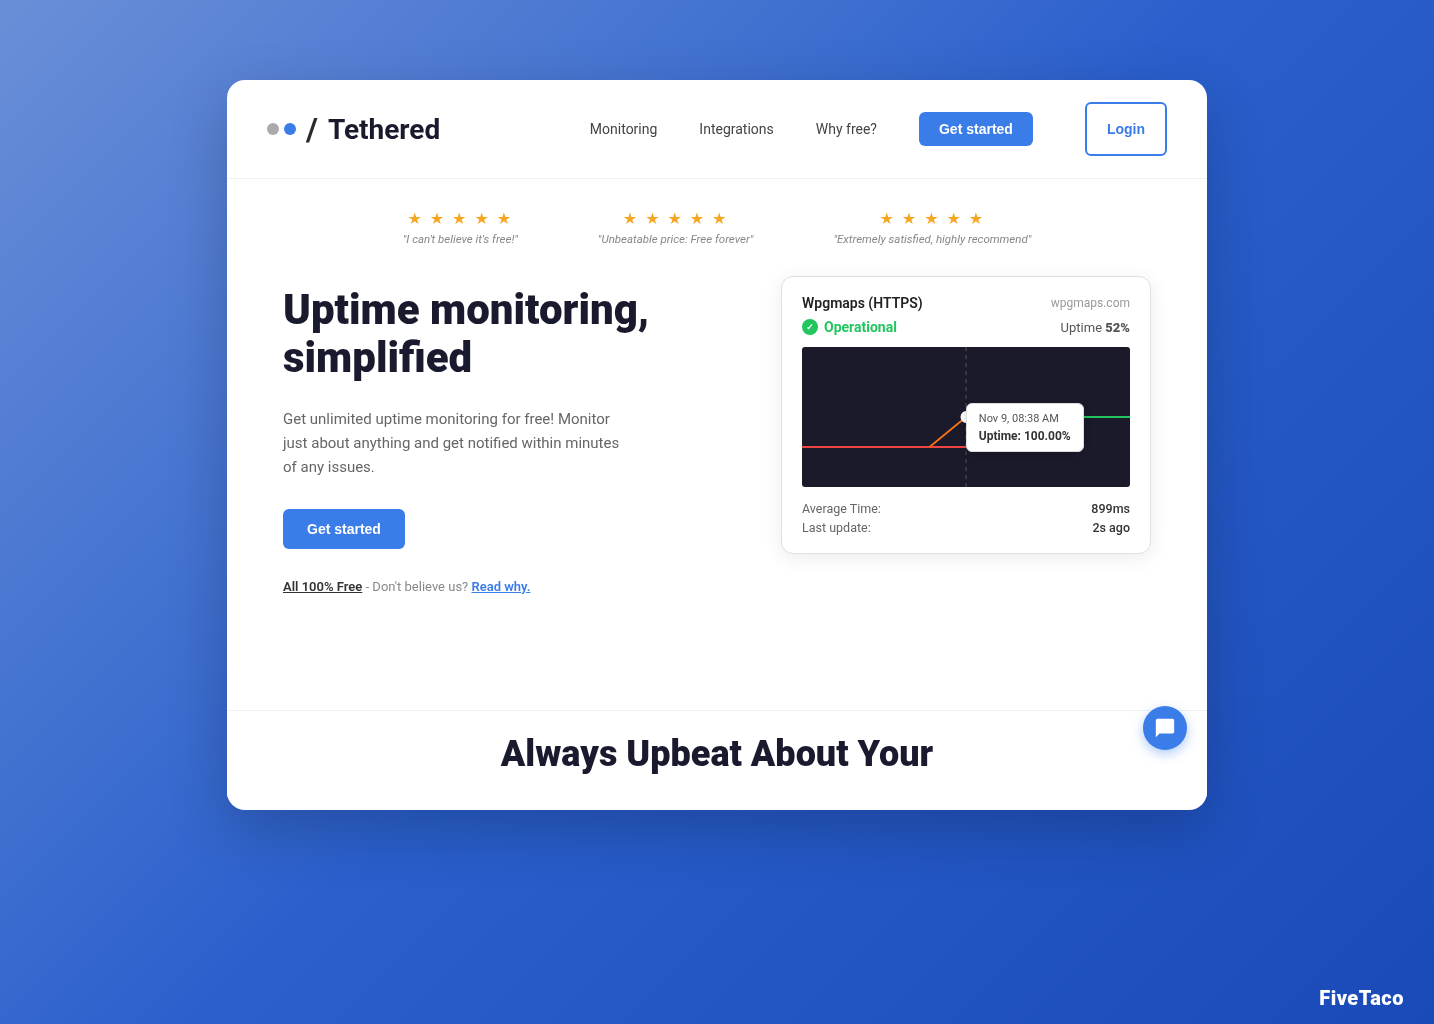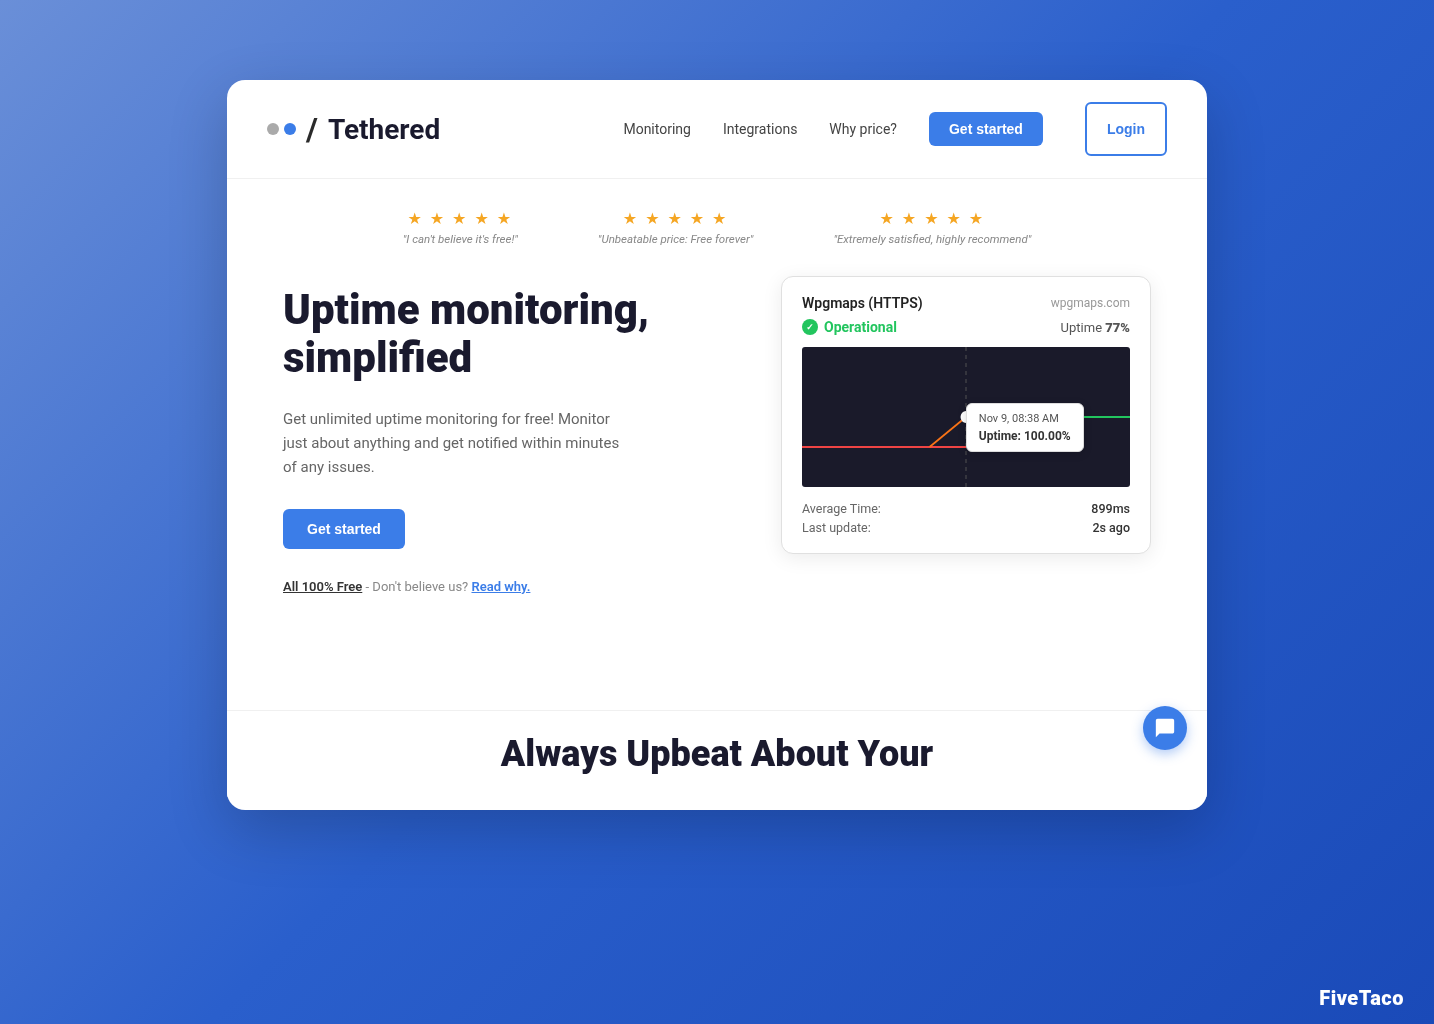--- a/index.html
+++ b/index.html
@@ -62,21 +62,21 @@
       line-height: 1;
     }
     .logo-text {
       font-size: 28px;
       font-weight: 700;
       color: #1a1a2e;
     }
     .nav-links {
       display: flex;
       align-items: center;
-      gap: 32px;
+      gap: 42px;
     }
     .nav-link {
       font-size: 14px;
       color: #444;
       cursor: pointer;
       text-decoration: none;
     }
     .btn-get-started {
       background: #3b7de8;
       color: #fff;
@@ -351,21 +351,21 @@
       <div class="logo-dots">
         <div class="dot-gray"></div>
         <div class="dot-blue"></div>
       </div>
       <span class="logo-slash">/</span>
       <span class="logo-text">Tethered</span>
     </div>
     <div class="nav-links">
       <a class="nav-link">Monitoring</a>
       <a class="nav-link">Integrations</a>
-      <a class="nav-link">Why price?</a>
+      <a class="nav-link">Why free?</a>
       <button class="btn-get-started">Get started</button>
       <button class="btn-login">Login</button>
     </div>
   </nav>
 
   <div class="stars-row">
     <div class="star-item">
       <div class="stars">★ ★ ★ ★ ★</div>
       <div class="star-quote">"I can't believe it's free!"</div>
     </div>
@@ -397,21 +397,21 @@
           <span class="monitor-title">Wpgmaps (HTTPS)</span>
           <span class="monitor-domain">wpgmaps.com</span>
         </div>
         <div class="monitor-status-row">
           <div class="status-operational">
             <div class="status-dot"></div>
             <span>Operational</span>
           </div>
           <div class="uptime-label">
             <span>Uptime</span>
-            <strong class="uptime-value">77%</strong>
+            <strong class="uptime-value">52%</strong>
           </div>
         </div>
 
         <div class="chart-container">
           <svg class="chart-svg" viewBox="0 0 360 140" preserveAspectRatio="none">
 
             <line x1="180" y1="0" x2="180" y2="140" stroke="#555" stroke-width="1" stroke-dasharray="4,4"></line>
 
             <polyline points="0,100 180,100" fill="none" stroke="#ef4444" stroke-width="2"></polyline>
 

